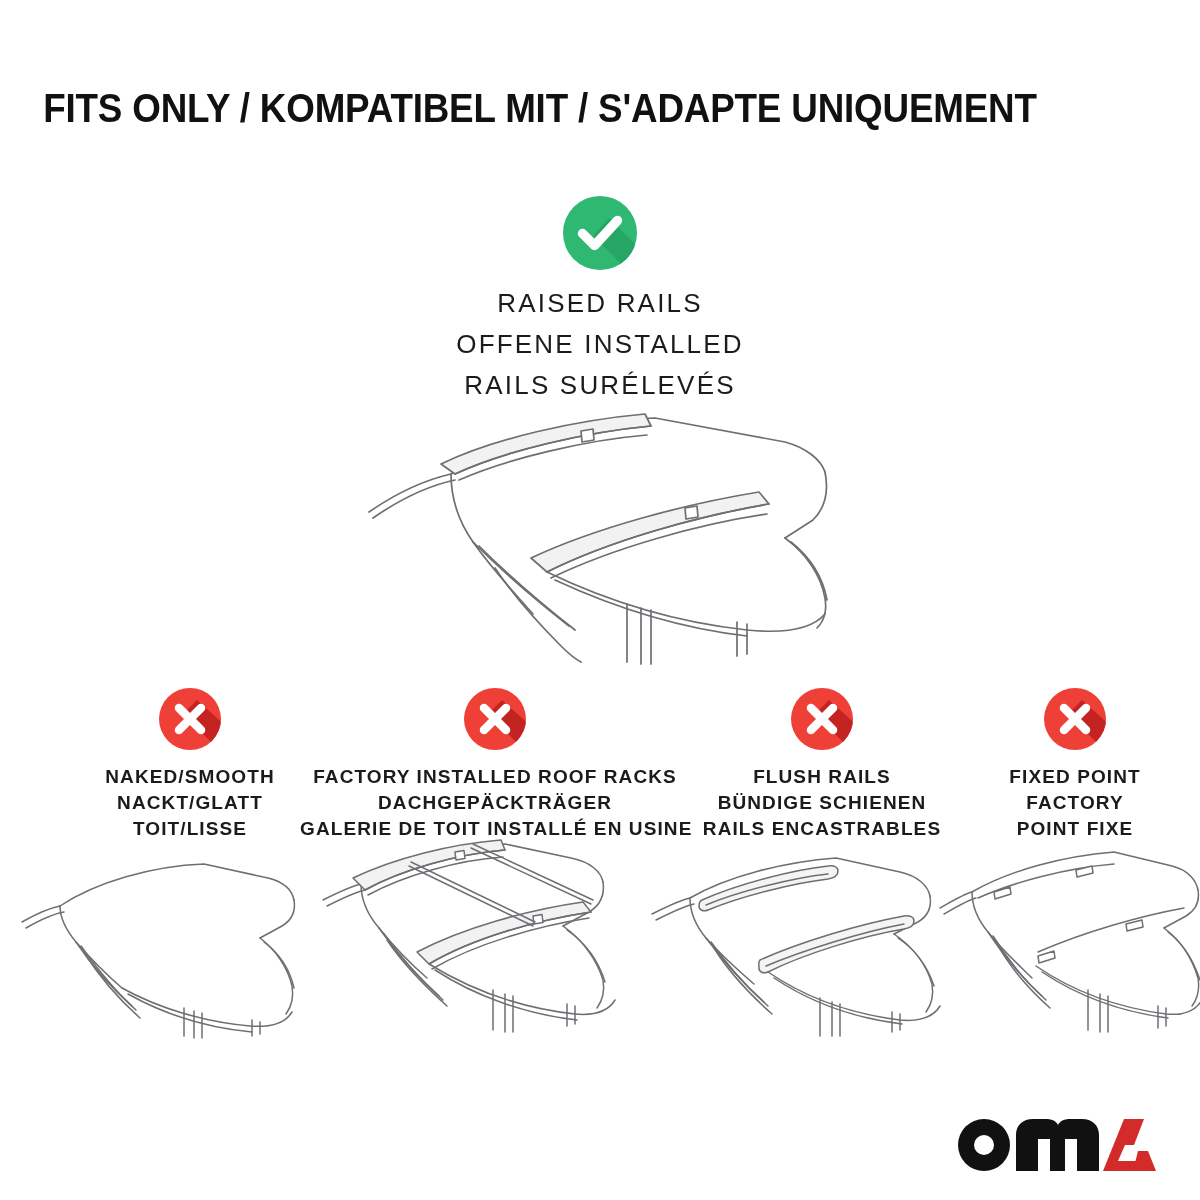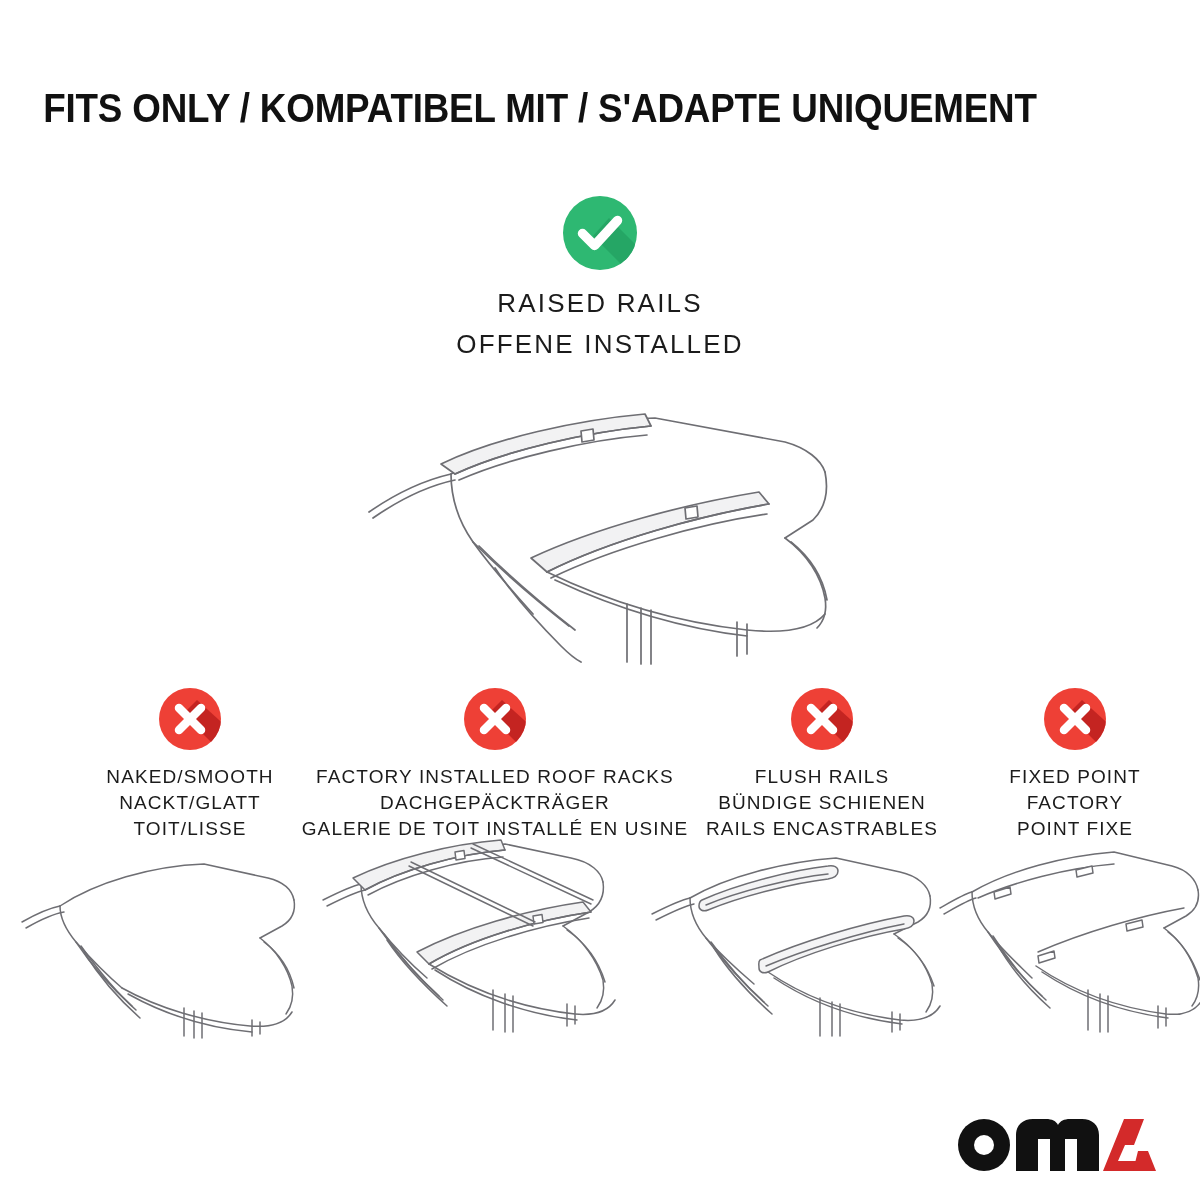--- a/index.html
+++ b/index.html
@@ -73,20 +73,21 @@
     height: 260px;
   }
 
   
   .cols {
     position: absolute;
     left: 0;
     top: 688px;
     width: 980px;
     height: 180px;
+    font-weight: bold;
   }
   .col {
     position: absolute;
     top: 0;
     text-align: center;
   }
   .col-0 { left: 35px;  width: 310px; }
   .col-1 { left: 300px; width: 390px; }
   .col-2 { left: 672px; width: 300px; }
   .col-3 { left: 955px; width: 240px; }
@@ -148,20 +149,21 @@
       <g clip-path="url(#circClipC)">
         <path d="M30 40 L74 84 L90 66 L46 22 Z" fill="#23a263" opacity="0.85"></path>
       </g>
       <path d="M19.5 37.5 L31.5 49.5 L54.5 24.5" fill="none" stroke="#ffffff" stroke-width="9.5" stroke-linecap="round" stroke-linejoin="round"></path>
     </svg>
   </span>
 
   <div class="hero-caption">
     <div>RAISED RAILS</div>
     <div>OFFENE INSTALLED</div>
+    <div>RAILS SURÉLEVÉS</div>
   </div>
 
   <div class="hero-art">
     <svg width="500" height="260" viewBox="0 0 500 260">
       <g fill="none" stroke="#6e6e73" stroke-width="1.7" stroke-linecap="round" stroke-linejoin="round">
 
         <path d="M96 66 C 150 34, 236 12, 300 10 L 430 34 C 452 40, 466 52, 470 64"></path>
         <path d="M96 66 C 96 92, 104 114, 118 134 C 138 162, 160 186, 178 206"></path>
         <path d="M470 64 C 474 84, 470 100, 458 112 L 430 130"></path>
 

